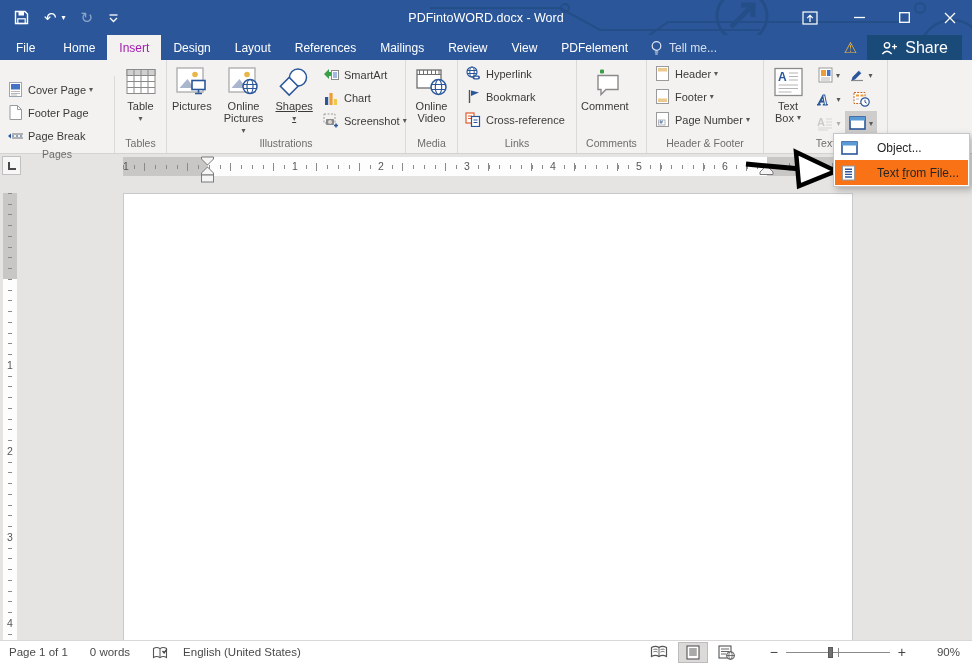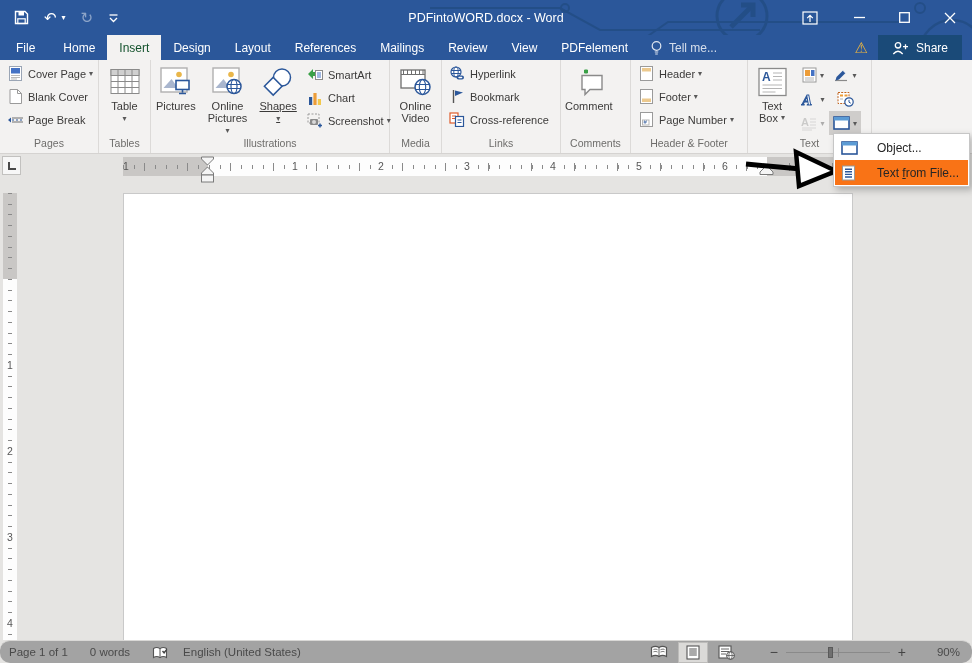--- a/index.html
+++ b/index.html
@@ -15,25 +15,25 @@
   .deco { position:absolute; left:0; top:0; width:972px; height:60px; pointer-events:none; z-index:0; }
   .qat { position:absolute; left:14px; top:0; height:35px; display:flex; align-items:center; gap:15px; z-index:2; }
   .qat .qbtn { display:flex; align-items:center; gap:2px; cursor:default; }
   .doc-title { position:absolute; left:0; right:0; top:0; height:35px; display:flex; align-items:center; justify-content:center; color:#fff; font-size:12.5px; z-index:1; }
   .wincontrols { position:absolute; right:0; top:0; height:35px; display:flex; z-index:2; }
   .wincontrols .wbtn { width:45px; height:35px; display:flex; align-items:center; justify-content:center; }
   
   .tabrow { position:absolute; left:0; top:35px; width:972px; height:25px; background:#2b579a; display:flex; align-items:stretch; z-index:5; }
   .tab { display:flex; align-items:center; padding:0 12px; color:#fff; font-size:12px; white-space:nowrap; }
   .tab.file { padding:0 16px; }
-  .tab.sel { background:#f3f2f1; color:#14532d; }
+  .tab.sel { background:#f3f2f1; color:#a21caf; }
   .tellme { display:flex; align-items:center; gap:6px; padding:0 10px; color:rgba(255,255,255,.8); font-size:12px; }
   .spacer { flex:1; }
   .warn { display:flex; align-items:center; padding:0 10px; color:#ecb53f; font-size:15px; }
-  .share { display:flex; align-items:center; gap:7px; padding:0 14px; background:#1a4a78; color:#fff; font-size:12px; margin-right:10px; }
+  .share { display:flex; align-items:center; gap:7px; padding:0 14px; background:#1a4a78; color:#fff; font-size:16px; margin-right:10px; }
   
   .ribbon { position:absolute; left:0; top:60px; width:972px; height:94px; background:#f3f2f1; border-bottom:1px solid #d5d3d1; display:flex; z-index:5; }
   .rgroup { display:flex; flex-direction:column; border-right:1px solid #dcdad8; flex:none; }
   .rcontent { height:76px; display:flex; align-items:flex-start; padding:1px 1px 0 1px; }
   .glabel { height:17px; line-height:15px; text-align:center; font-size:10.5px; color:#6e6d6b; }
   .vstack { display:flex; flex-direction:column; padding-top:2px; }
   .sbtn { display:flex; align-items:center; height:23px; padding:0 5px; font-size:11px; white-space:nowrap; }
   .sbtn .si { width:18px; height:16px; margin-right:4px; display:flex; align-items:center; justify-content:center; flex:none; }
   .bbtn { display:flex; flex-direction:column; align-items:center; font-size:11px; line-height:12px; padding:2px 3px 0 3px; text-align:center; }
   .bbtn .bicon { height:37px; display:flex; align-items:center; justify-content:center; }
@@ -64,21 +64,21 @@
   .workspace { position:absolute; left:0; top:185px; width:972px; height:455px; background:#e5e4e2; z-index:1; }
   .page { position:absolute; left:123px; top:8px; width:730px; height:447px; background:#fff; border:1px solid #c9c9c9; border-bottom:none; }
   
   .menu { position:absolute; left:833px; top:133px; width:137px; background:#fff; border:1px solid #c6c6c6; box-shadow:3px 3px 7px rgba(0,0,0,.25); padding:1px; z-index:50; }
   .mitem { display:flex; align-items:center; height:25px; padding-left:6px; font-size:12px; color:#262626; white-space:nowrap; }
   .mitem .mi { width:17px; height:16px; margin-right:19px; flex:none; display:flex; align-items:center; }
   .mitem.hl { background:#f97316; }
   
   .annot { position:absolute; left:741px; top:147px; z-index:40; pointer-events:none; }
   
-  .statusbar { position:absolute; left:0; top:640px; width:972px; height:23px; background:#a3a3a3; border-top:1px solid #d9d8d6; display:flex; align-items:center; font-size:11.5px; color:#4a4a4a; padding:0 12px 0 9px; z-index:5;border-radius:10px; }
+  .statusbar { position:absolute; left:0; top:640px; width:972px; height:23px; background:#ffffff; border-top:1px solid #d9d8d6; display:flex; align-items:center; font-size:11.5px; color:#4a4a4a; padding:0 12px 0 9px; z-index:5; }
   .stitem { margin-right:22px; white-space:nowrap; }
   .sticon { margin-right:14px; display:flex; align-items:center; }
   .viewbtn { display:flex; align-items:center; justify-content:center; width:30px; height:21px; margin-left:4px; }
   .viewbtn.sel { background:#dbdad8; border:1px solid #bdbcba; }
   .zoomwrap { display:flex; align-items:center; margin-left:24px; }
   .zbtn { font-size:14px; color:#444; padding:0 4px; line-height:1; }
   .ztrack { position:relative; width:104px; height:11px; margin:0 4px; }
   .ztrack .line { position:absolute; left:0; right:0; top:5px; height:1px; background:#8a8a8a; }
   .ztrack .notch { position:absolute; left:52px; top:1px; width:1px; height:9px; background:#8a8a8a; }
   .ztrack .handle { position:absolute; left:42px; top:0; width:5px; height:11px; background:#707070; border:1px solid #5a5a5a; }
@@ -175,41 +175,41 @@
       <circle cx="6" cy="4.3" r="2.7" fill="none" stroke="#fff" stroke-width="1.3"></circle>
       <path d="M1.3 13 q4.7 -5.5 9.4 0" fill="none" stroke="#fff" stroke-width="1.3"></path>
       <path d="M13.5 3.2 v5 M11 5.7 h5" stroke="#fff" stroke-width="1.3"></path>
     </svg>
     <span>Share</span>
   </span>
 </div>
 
 <div class="ribbon">
 
-  <div class="rgroup" style="width:99px;">
+  <div class="rgroup" style="width:115px;margin-top:16px;">
     <div class="rcontent vstack">
       <div class="sbtn">
         <span class="si">
           <svg width="13" height="15" viewBox="0 0 13 15">
               <rect x="0.5" y="0.5" width="12" height="14" fill="#fff" stroke="#9aa5b5"></rect>
               <rect x="2" y="2" width="9" height="5.5" fill="#4472c4"></rect>
               <path d="M2 9.5 h9 M2 11.5 h9 M2 13 h6" stroke="#b9b9b9" stroke-width="1"></path>
             </svg>
         </span>
         <span>Cover Page</span>
         <span class="car">▾</span>
       </div>
       <div class="sbtn">
         <span class="si">
           <svg width="13" height="15" viewBox="0 0 13 15">
               <path d="M1 0.5 h7.5 l4 4 v10 h-11.5 z" fill="#fff" stroke="#9a9a9a"></path>
               <path d="M8.5 0.5 v4 h4" fill="none" stroke="#9a9a9a"></path>
             </svg>
         </span>
-        <span>Blank Cover</span>
+        <span>Footer Page</span>
       </div>
       <div class="sbtn">
         <span class="si">
           <svg width="17" height="14" viewBox="0 0 17 14">
               <path d="M1 7 l3-2.5 v5 z" fill="#2b579a"></path>
               <path d="M5 5 h11 M5 9 h11" stroke="#9a9a9a" stroke-width="1.4"></path>
               <path d="M5 7 h11" stroke="#2b579a" stroke-width="1" stroke-dasharray="2 2"></path>
             </svg>
         </span>
         <span>Page Break</span>

